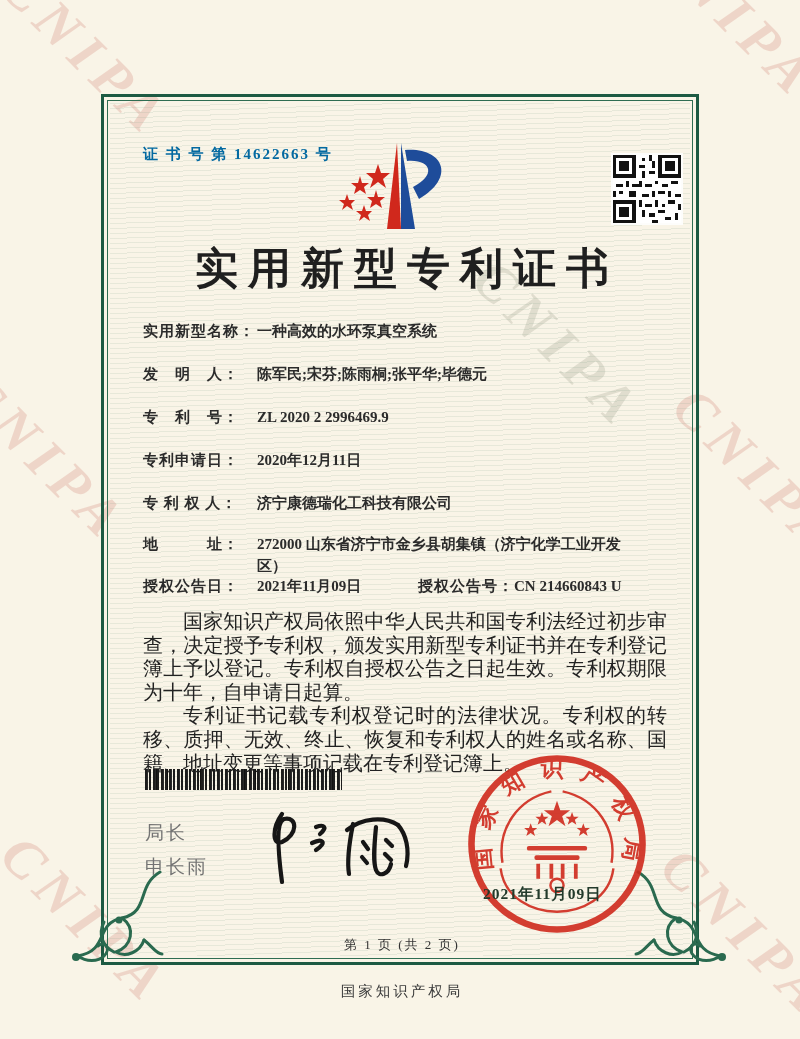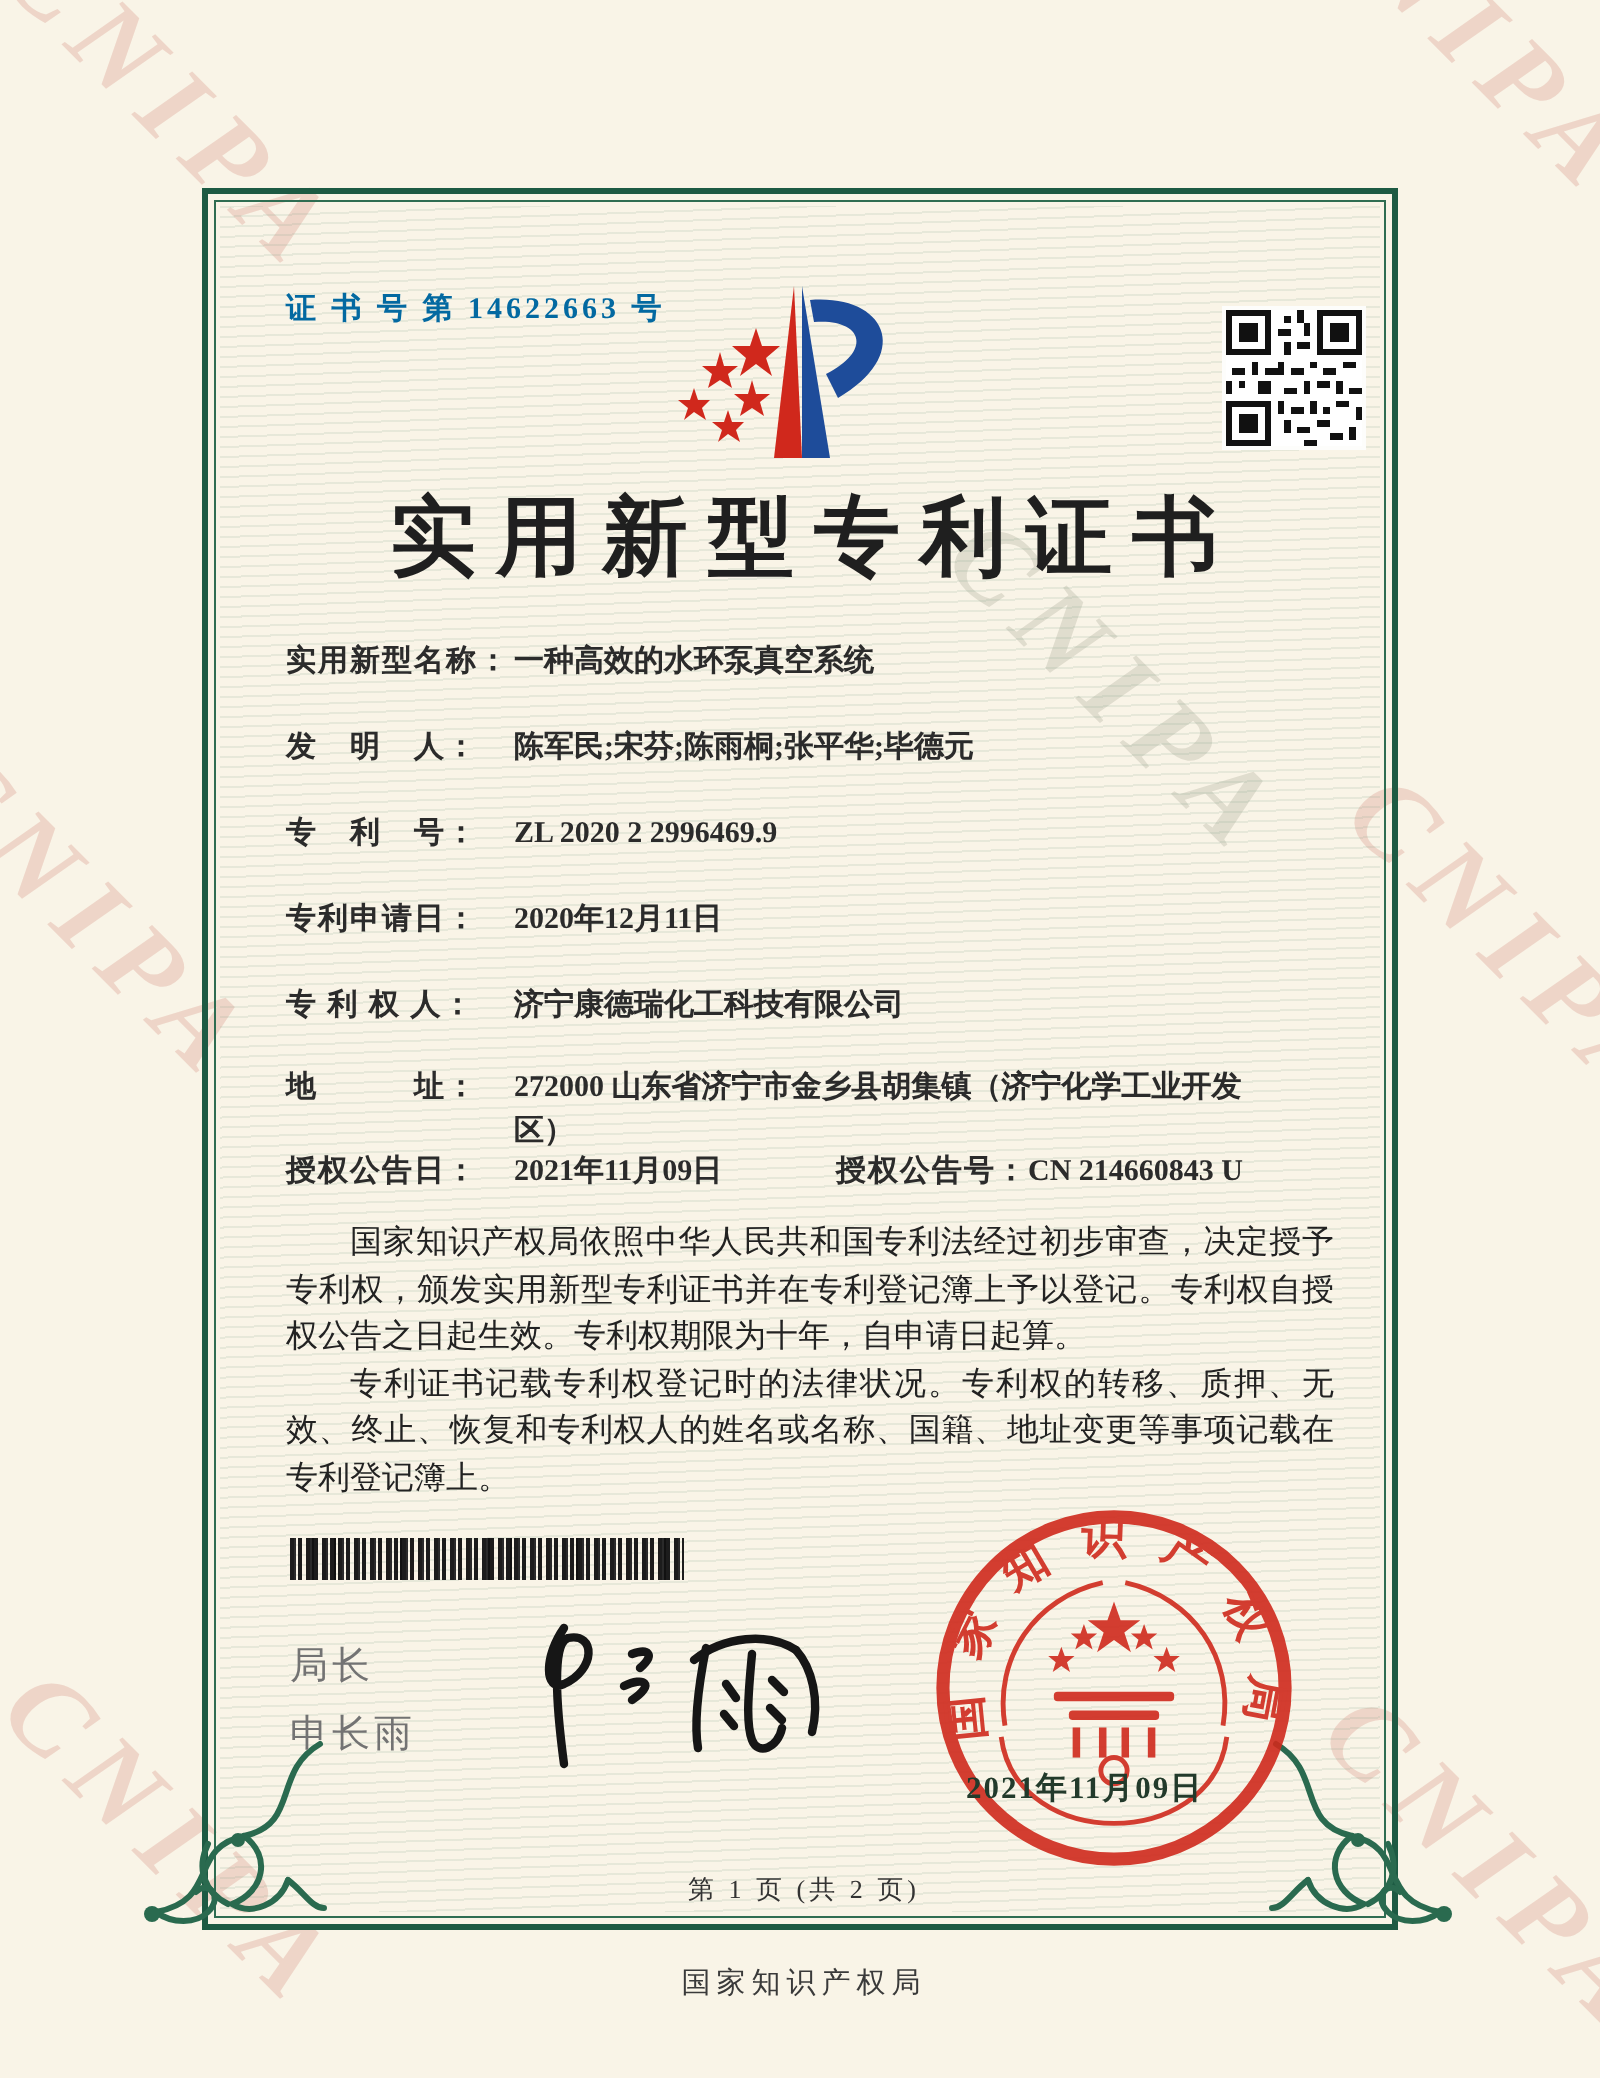--- a/index.html
+++ b/index.html
@@ -44,21 +44,21 @@
     position:absolute; left:143px; width:524px; z-index:5;
     font-size:15px; font-weight:600; color:#2b2b2b; line-height:22px;
   }
   .row .lbl { display:inline-block; width:114px; vertical-align:top; letter-spacing:1px; }
   .row .val { display:inline-block; vertical-align:top; }
   .row.addr .val { max-width:372px; }
   .grant-right { position:absolute; left:275px; top:0; white-space:nowrap; }
   .grant-right .lbl2 { letter-spacing:1px; }
   .body-text {
     position:absolute; left:143px; top:610px; width:524px; z-index:5;
-    font-size:16px; line-height:23.6px; color:#222; text-align:justify;
+    font-size:20px; line-height:23.6px; color:#222; text-align:justify;
   }
   .body-text p { text-indent:2em; }
   .barcode {
     position:absolute; left:145px; top:769px; width:197px; height:21px; z-index:5;
     background:
       repeating-linear-gradient(90deg,#1c1c1c 0 2px,transparent 2px 4px),
       repeating-linear-gradient(90deg,#2a2a2a 0 3px,transparent 3px 8px),
       repeating-linear-gradient(90deg,#111 0 1px,transparent 1px 11px);
   }
   .sig-title, .sig-name {

